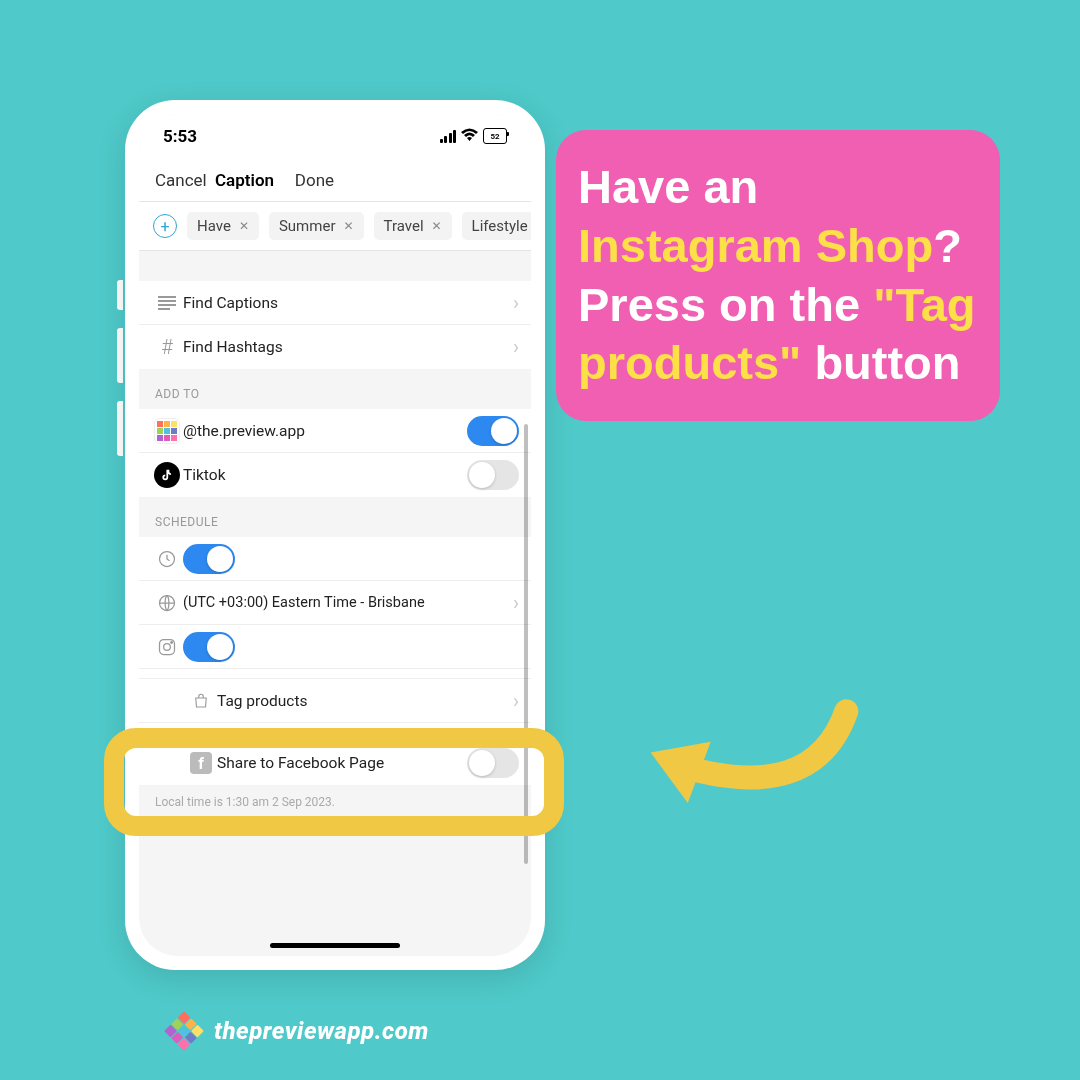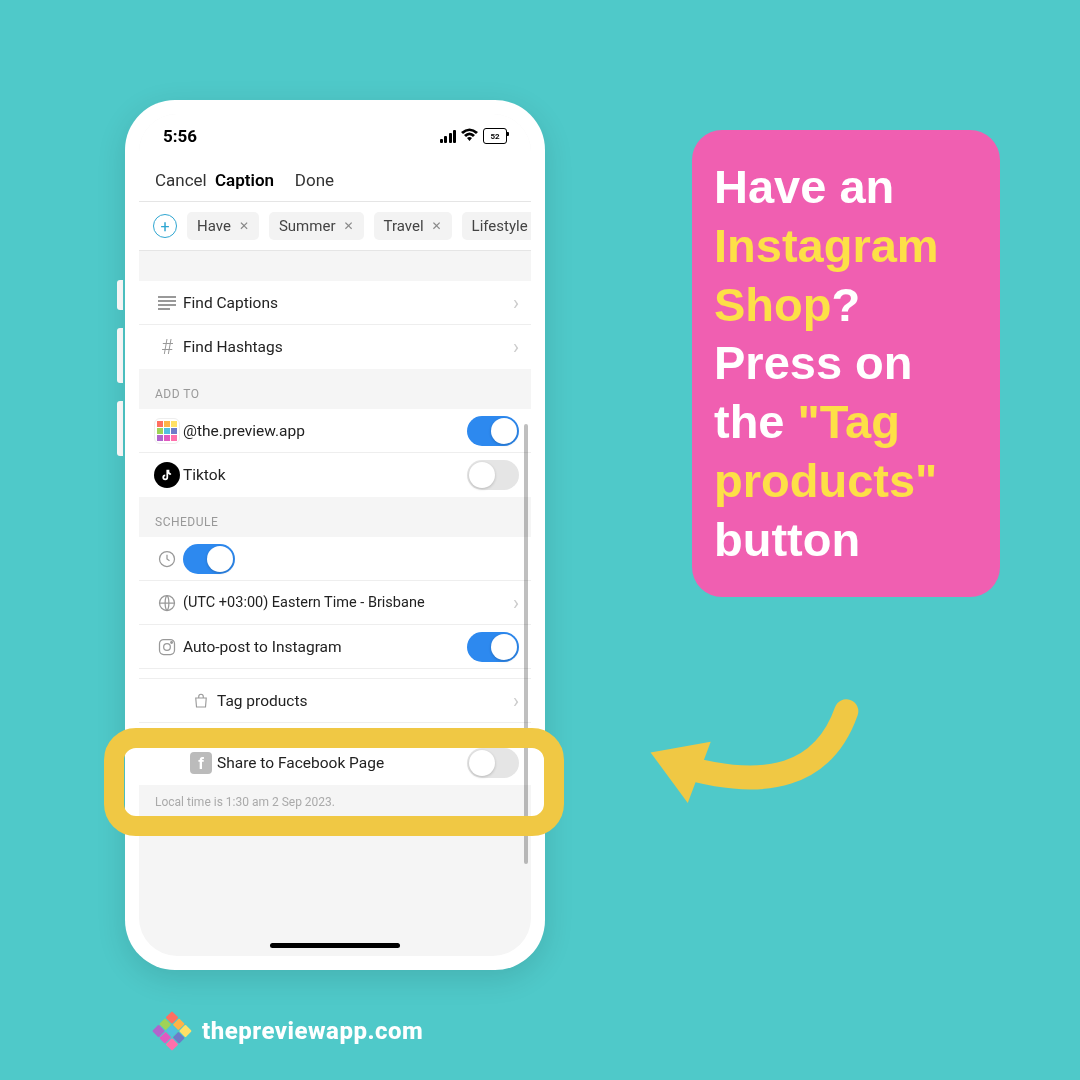--- a/index.html
+++ b/index.html
@@ -55,26 +55,26 @@
 .local-time { font-size: 12px; color: #aaa; padding: 10px 16px; background: #f5f5f5; }
 
 .home-indicator { position: absolute; bottom: 8px; left: 50%; transform: translateX(-50%); width: 130px; height: 5px; background: #000; border-radius: 3px; }
 
 .side-buttons-left { position: absolute; left: 117px; top: 280px; }
 .side-btn { width: 6px; background: #fff; border-radius: 3px 0 0 3px; margin-bottom: 18px; }
 .side-btn:nth-child(1){height:30px}.side-btn:nth-child(2){height:55px}.side-btn:nth-child(3){height:55px}
 
 .highlight { position: absolute; left: 104px; top: 728px; width: 460px; height: 108px; border: 20px solid #f0c844; border-radius: 32px; }
 
-.callout { position: absolute; right: 80px; top: 130px; width: 308px; background: #f05fb1; border-radius: 30px; padding: 28px 22px; font-family: "Arial Black", Gadget, sans-serif; font-weight: 900; font-size: 47px; line-height: 1.25; color: #fff; }
+.callout { position: absolute; right: 80px; top: 130px; width: 444px; background: #f05fb1; border-radius: 30px; padding: 28px 22px; font-family: "Arial Black", Gadget, sans-serif; font-weight: 900; font-size: 47px; line-height: 1.25; color: #fff; }
 .callout .yellow { color: #fde047; }
 
 .arrow { position: absolute; right: 230px; top: 650px; transform: rotate(25deg); }
 
-.footer { position: absolute; left: 158px; bottom: 35px; display: flex; align-items: center; gap: 16px; }
+.footer { position: absolute; left: 170px; bottom: 35px; display: flex; align-items: center; gap: 16px; font-style: italic; }
 .footer-icon { width: 28px; height: 28px; display: grid; grid-template-columns: repeat(3,1fr); grid-template-rows: repeat(3,1fr); gap: 1px; transform: rotate(45deg); }
 .footer-icon span { border-radius:1px; }
 .footer-icon span:nth-child(1){background:#ff6f61}.footer-icon span:nth-child(2){background:#ffb347}.footer-icon span:nth-child(3){background:#ffe066}
 .footer-icon span:nth-child(4){background:#9fd356}.footer-icon span:nth-child(5){background:#52c0e0}.footer-icon span:nth-child(6){background:#6d7bc9}
 .footer-icon span:nth-child(7){background:#b065cc}.footer-icon span:nth-child(8){background:#e05ac0}.footer-icon span:nth-child(9){background:#ff6fab}
 .footer-text { color: #fff; font-weight: 800; font-size: 24px; letter-spacing: 0.5px; }
 
 .scroll-indicator { position: absolute; right: 3px; top: 310px; width: 4px; height: 440px; background: rgba(0,0,0,0.25); border-radius: 2px; }
 </style>
 </head>
@@ -83,21 +83,21 @@
 <div class="side-buttons-left">
   <div class="side-btn"></div>
     <div class="side-btn"></div>
     <div class="side-btn"></div>
 </div>
 
 <div class="phone">
   <div class="screen">
 
     <div class="status-bar">
-      <div class="status-left">5:56</div>
+      <div class="status-left">5:53</div>
       <div class="status-right">
         <div class="signal">
             <span></span>
             <span></span>
             <span></span>
             <span></span>
           </div>
         <div class="wifi">
           <svg width="17" height="13" viewBox="0 0 17 13">
               <path d="M8.5 13 L11 10 Q8.5 8 6 10 Z M3 7 Q8.5 2 14 7 L12 9 Q8.5 5.5 5 9 Z M0 4 Q8.5 -3 17 4 L15 6 Q8.5 0 2 6 Z" fill="#000"></path>
@@ -208,21 +208,20 @@
         <div class="chevron">›</div>
       </div>
       <div class="row">
         <div class="row-icon">
             <svg width="20" height="20" viewBox="0 0 24 24" fill="none" stroke="#999" stroke-width="1.5">
               <rect x="3" y="3" width="18" height="18" rx="5"></rect>
               <circle cx="12" cy="12" r="4"></circle>
               <circle cx="17.5" cy="6.5" r="1" fill="#999"></circle>
             </svg>
           </div>
-        <div class="row-label">Auto-post to Instagram</div>
         <div class="toggle on"></div>
       </div>
       <div class="row" style="height:10px;overflow:hidden;"></div>
       <div class="row" style="padding-left:46px;">
         <div class="row-icon">
             <svg width="18" height="18" viewBox="0 0 24 24" fill="none" stroke="#999" stroke-width="1.5">
               <path d="M5 8h14l-1 12H6z"></path>
               <path d="M9 8V6a3 3 0 016 0v2"></path>
             </svg>
           </div>

